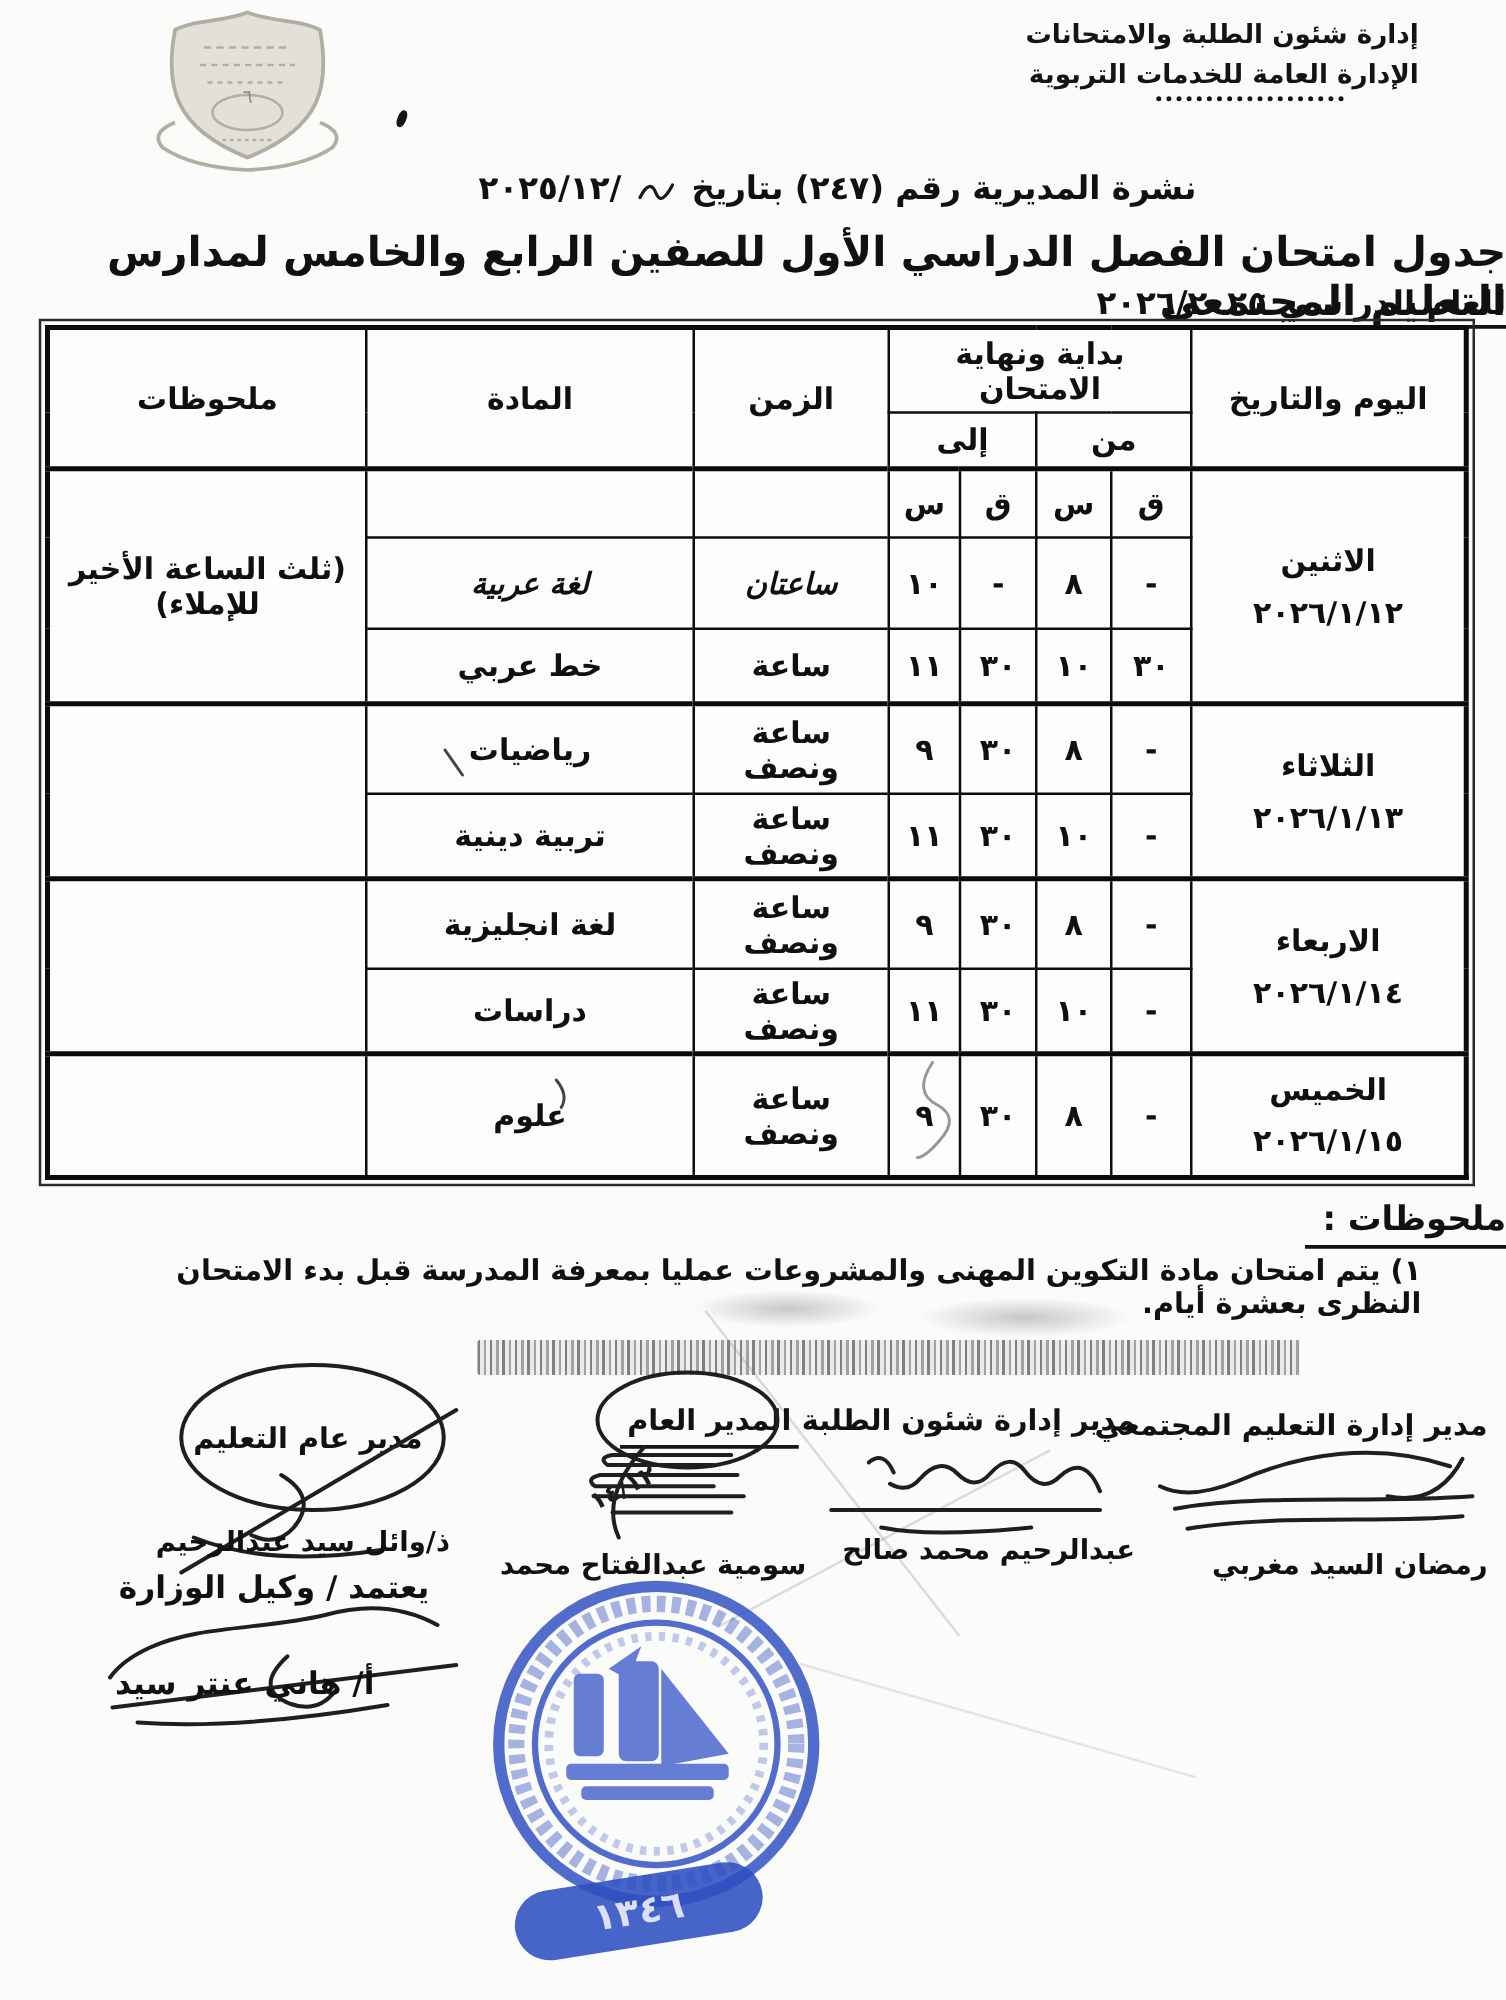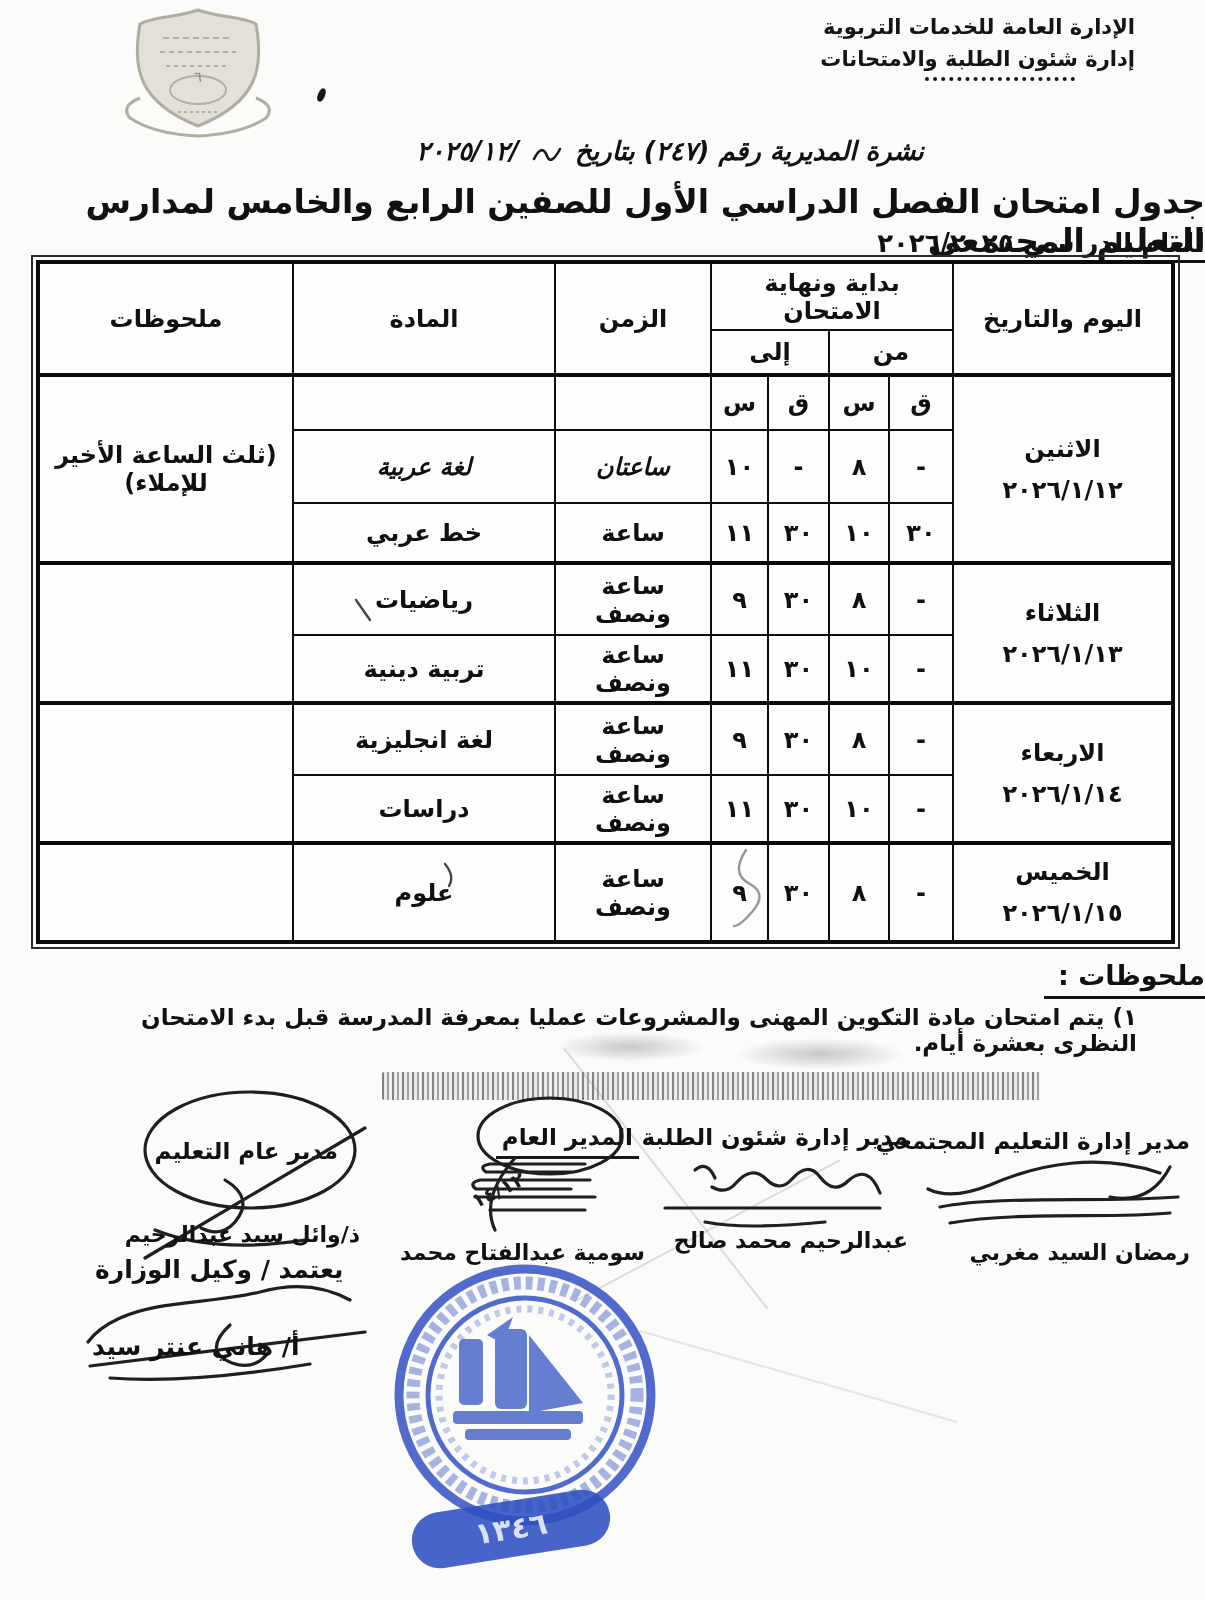--- a/index.html
+++ b/index.html
@@ -10,21 +10,21 @@
     direction:rtl;
     color:#111;
   }
   .abs{position:absolute;}
   
   .letterhead{right:70px;top:12px;text-align:right;font-weight:bold;font-size:21px;line-height:1.5;color:#141414;}
   .dash-underline{width:150px;border-bottom:4px dotted #151515;margin:2px 60px 0 0;}
   .emblem{left:88px;top:4px;opacity:.85;}
   .ink-speck{left:318px;top:88px;width:7px;height:14px;background:#151515;border-radius:45%;transform:rotate(22deg);}
   
-  .t1{left:135px;right:0;top:136px;text-align:center;font-weight:bold;font-size:26px;font-style:italic;}
+  .t1{left:135px;right:0;top:136px;text-align:center;font-weight:bold;font-size:26px;}
   .t1 .date-ltr{direction:ltr;unicode-bidi:embed;display:inline-block;}
   .t2{left:52px;right:0;top:182px;font-weight:bold;font-size:33px;}
   .t3{left:105px;right:0;top:228px;font-weight:bold;font-size:26px;}
   .t3 span{display:inline-block;border-bottom:3px solid #111;padding-bottom:2px;}
   .hand-squiggle{vertical-align:middle;margin:0 2px;}
   
   table.exam{
     position:absolute;top:260px;right:30px;width:1135px;
     border-collapse:collapse;table-layout:fixed;
     border:4px solid #0c0c0c;outline:2px solid #2a2a2a;outline-offset:3px;
@@ -73,22 +73,22 @@
     <path d="M72,48 h76" stroke-dasharray="5 4"></path>
     <path d="M78,62 h64" stroke-dasharray="4 4"></path>
     <ellipse cx="110" cy="86" rx="28" ry="14"></ellipse>
     <path d="M90,108 h40" stroke-dasharray="3 3"></path>
   </g>
   <text x="110" y="78" text-anchor="middle" font-size="15" fill="#6f6a5c" opacity="0.85">٦</text>
 </svg>
 <div class="abs ink-speck"></div>
 
 <div class="abs letterhead">
+  <div>إدارة شئون الطلبة والامتحانات</div>
   <div>الإدارة العامة للخدمات التربوية</div>
-  <div>إدارة شئون الطلبة والامتحانات</div>
   <div class="dash-underline"></div>
 </div>
 
 <div class="abs t1">
   <span>نشرة المديرية رقم (٢٤٧) بتاريخ</span>
   <svg class="hand-squiggle" width="34" height="28" viewBox="0 0 34 28">
       <path d="M4,20 q8,-16 13,-3 q4,10 13,-7" fill="none" stroke="#1a1a1a" stroke-width="2.6" stroke-linecap="round"></path>
     </svg>
   <span class="date-ltr">٢٠٢٥/١٢/</span>
 </div>

